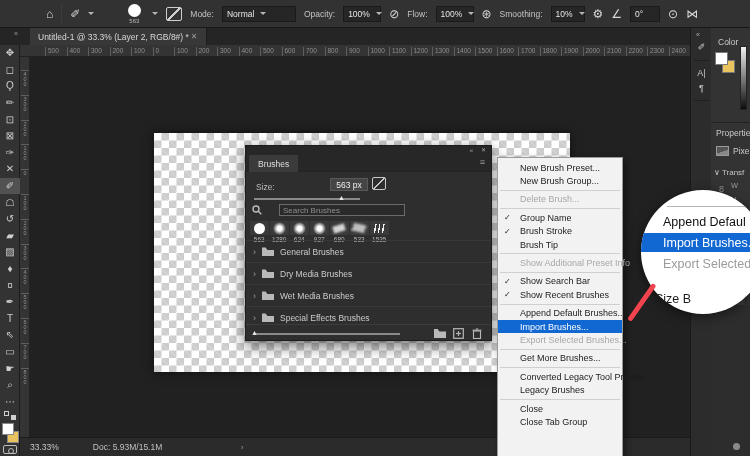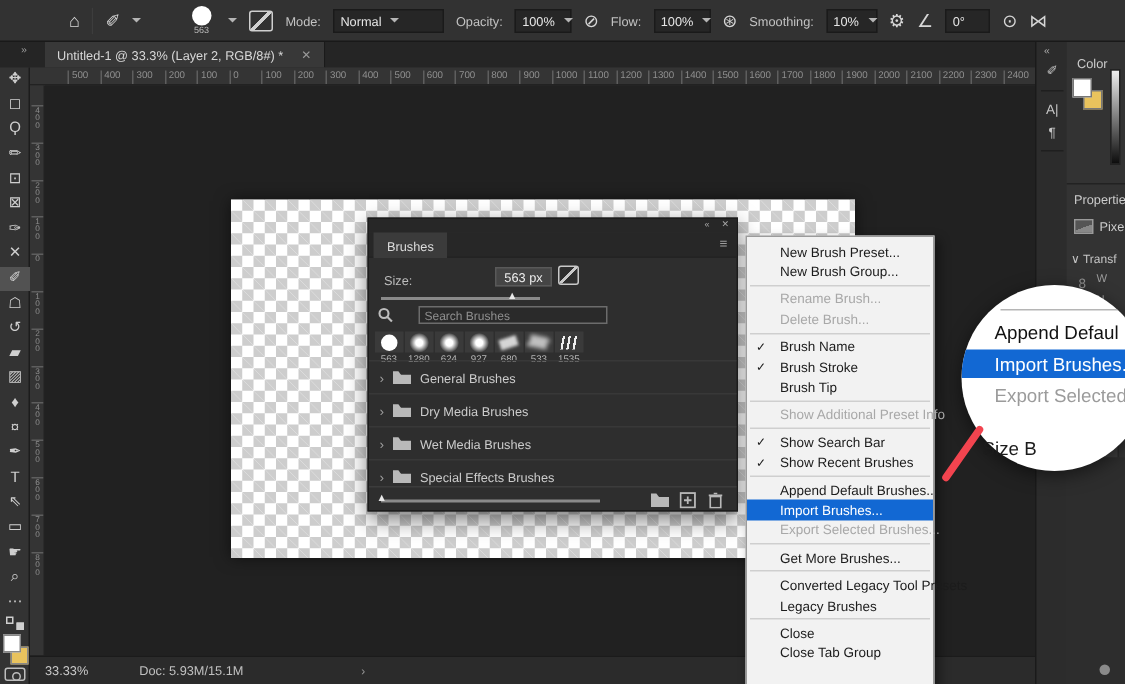--- a/index.html
+++ b/index.html
@@ -23,21 +23,21 @@
   .brush-preview .dot{width:13px;height:13px;border-radius:50%;background:#fff;}
   .brush-preview .val{font-size:6px;color:#b9b9b9;margin-top:1px;}
   .toggle-icon{width:16px;height:14px;border:1.5px solid #cfcfcf;border-radius:2px;
     background:linear-gradient(135deg,transparent 44%,#cfcfcf 44%,#cfcfcf 56%,transparent 56%);}
   .angle-field{height:16px;width:30px;background:#262626;border:1px solid #1a1a1a;display:flex;align-items:center;
     padding:0 4px;font-size:8.5px;color:#e6e6e6;}
   
   .tab-bar{position:absolute;left:0;top:28px;width:750px;height:17px;background:#252525;}
   .tab-chevrons{position:absolute;left:14px;top:2px;font-size:7px;color:#9a9a9a;}
   .doc-tab{position:absolute;left:30px;top:0;height:17px;background:#383838;display:flex;align-items:center;
-    gap:12px;padding:0 8px;border-right:1px solid #1a1a1a;}
+    gap:2px;padding:0 8px;border-right:1px solid #1a1a1a;}
   .doc-tab .title{font-size:8.5px;color:#d8d8d8;}
   .doc-tab .x{font-size:8px;color:#9b9b9b;}
   
   .ruler-h{position:absolute;left:20px;top:45px;width:670px;height:12px;background:#343434;
     border-bottom:1px solid #222;overflow:hidden;}
   .hr-label{position:absolute;top:2px;border-left:1px solid #5e5e5e;padding-left:2px;font-size:6.5px;color:#8f8f8f;height:10px;}
   .ruler-v{position:absolute;left:20px;top:57px;width:10px;height:380px;background:#343434;
     border-right:1px solid #222;overflow:hidden;}
   .vr-label{position:absolute;left:1px;width:8px;border-top:1px solid #5e5e5e;padding-top:1px;
     font-size:5.5px;line-height:5px;color:#8f8f8f;text-align:center;}
@@ -553,29 +553,26 @@
 
   <div class="menu" id="menu">
       <div class="m-item">
         <span class="m-label">New Brush Preset...</span>
       </div>
       <div class="m-item">
         <span class="m-label">New Brush Group...</span>
       </div>
       <div class="m-sep"></div>
       <div class="m-item disabled">
-        <span class="m-label">Rename Brush...</span>
-      </div>
-      <div class="m-item disabled">
         <span class="m-label">Delete Brush...</span>
       </div>
       <div class="m-sep"></div>
       <div class="m-item">
         <span class="m-check">✓</span>
-        <span class="m-label">Brush Name</span>
+        <span class="m-label">Group Name</span>
       </div>
       <div class="m-item">
         <span class="m-check">✓</span>
         <span class="m-label">Brush Stroke</span>
       </div>
       <div class="m-item">
         <span class="m-label">Brush Tip</span>
       </div>
       <div class="m-sep"></div>
       <div class="m-item disabled">

